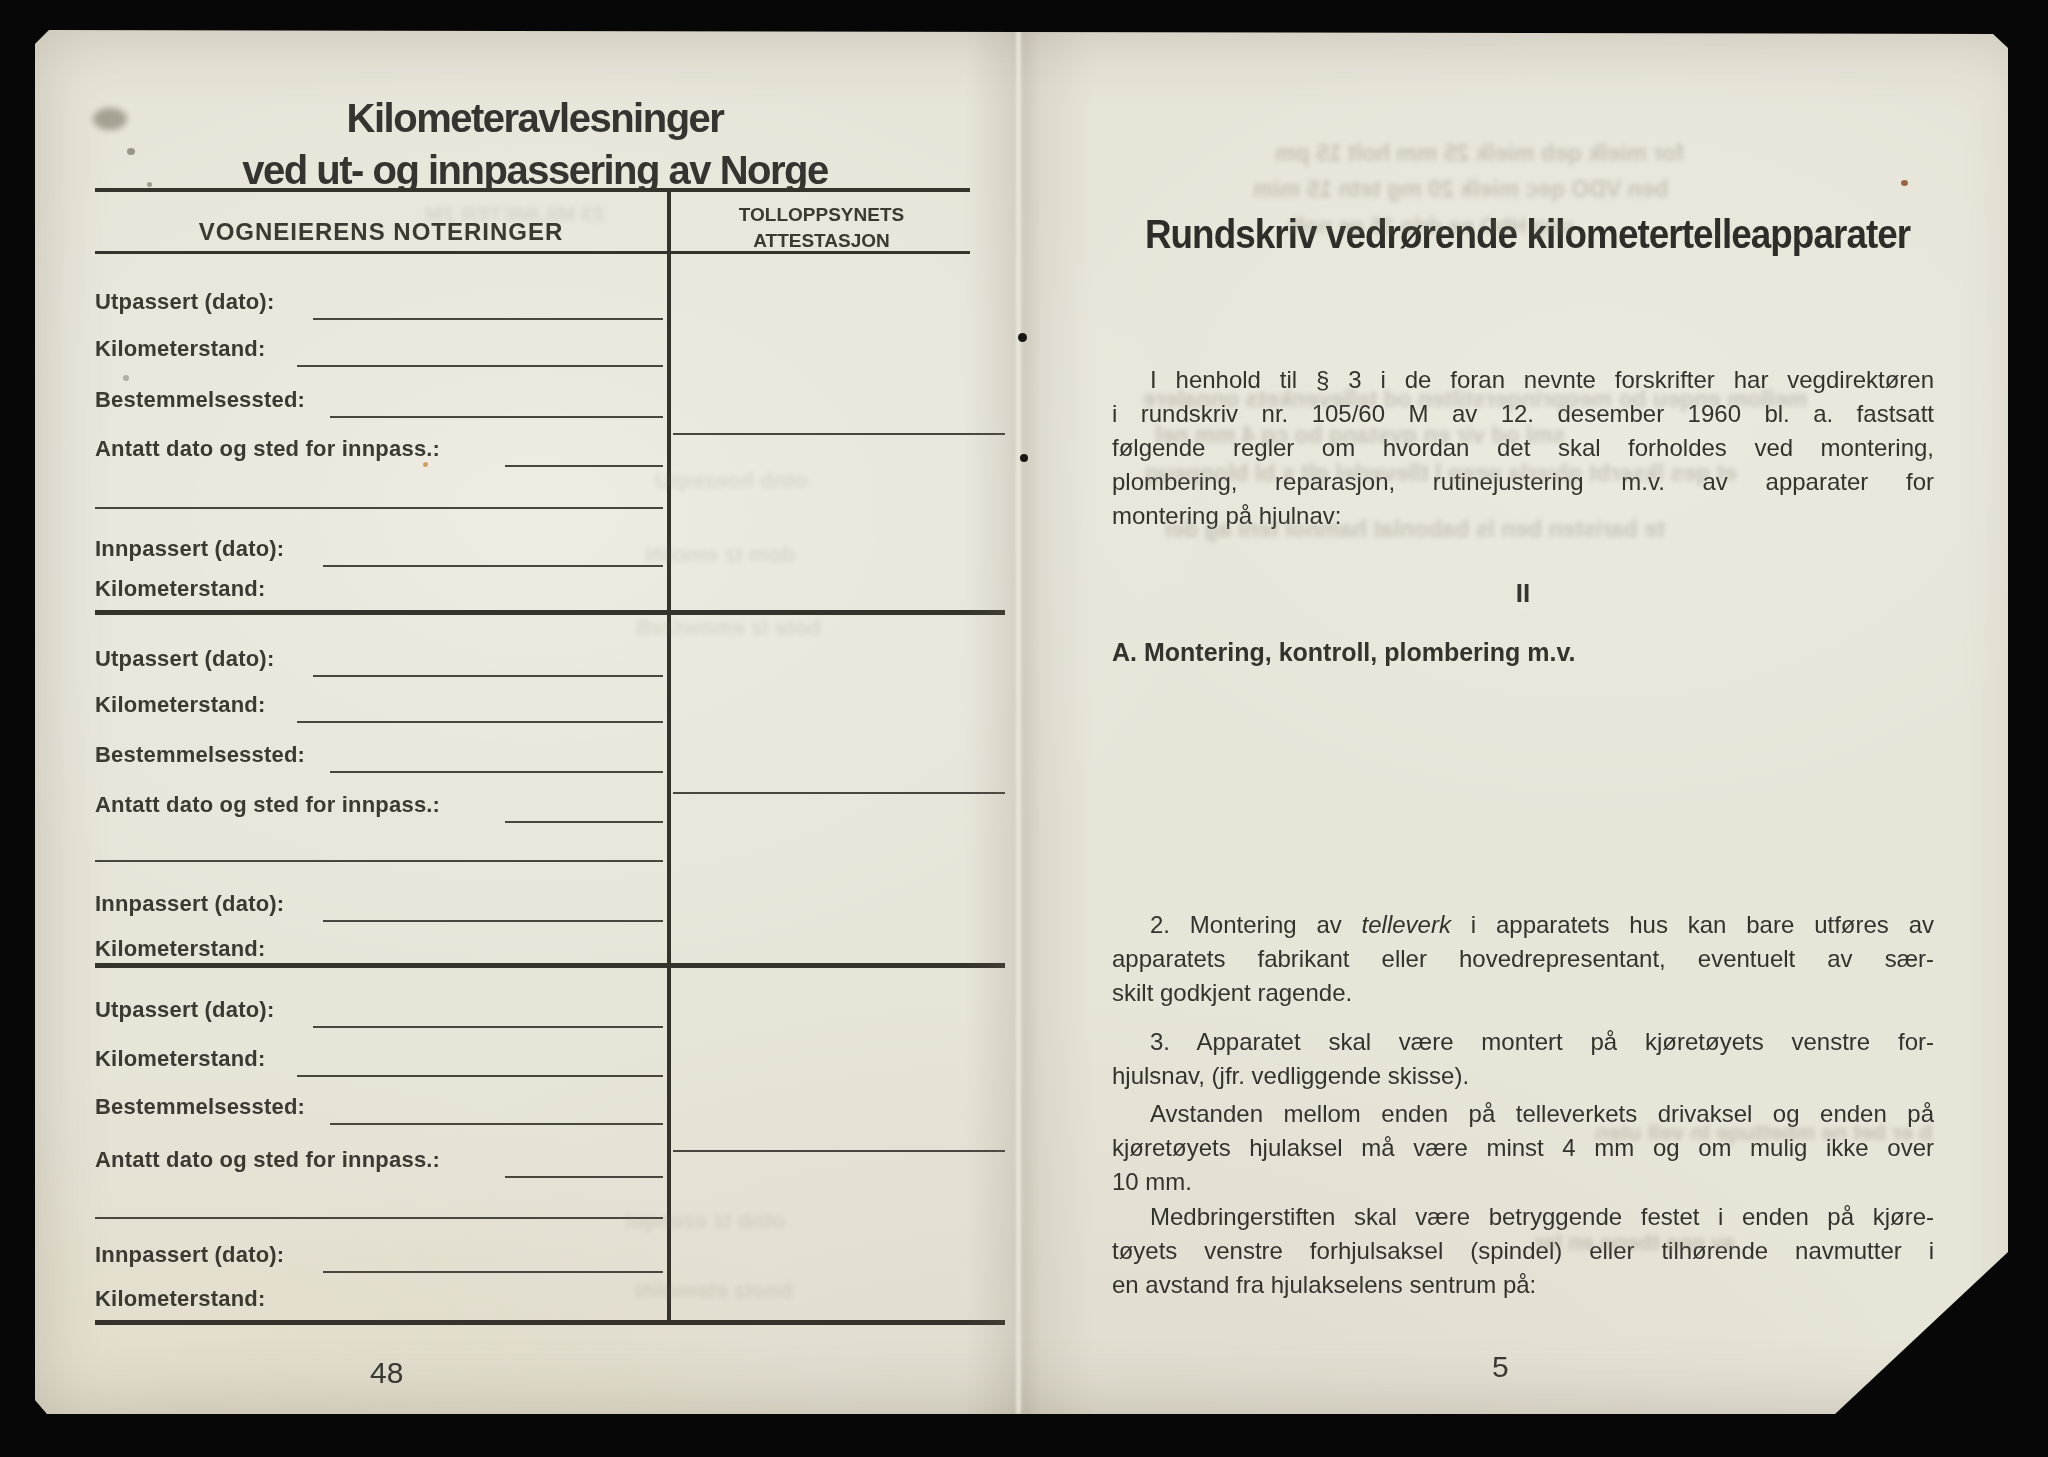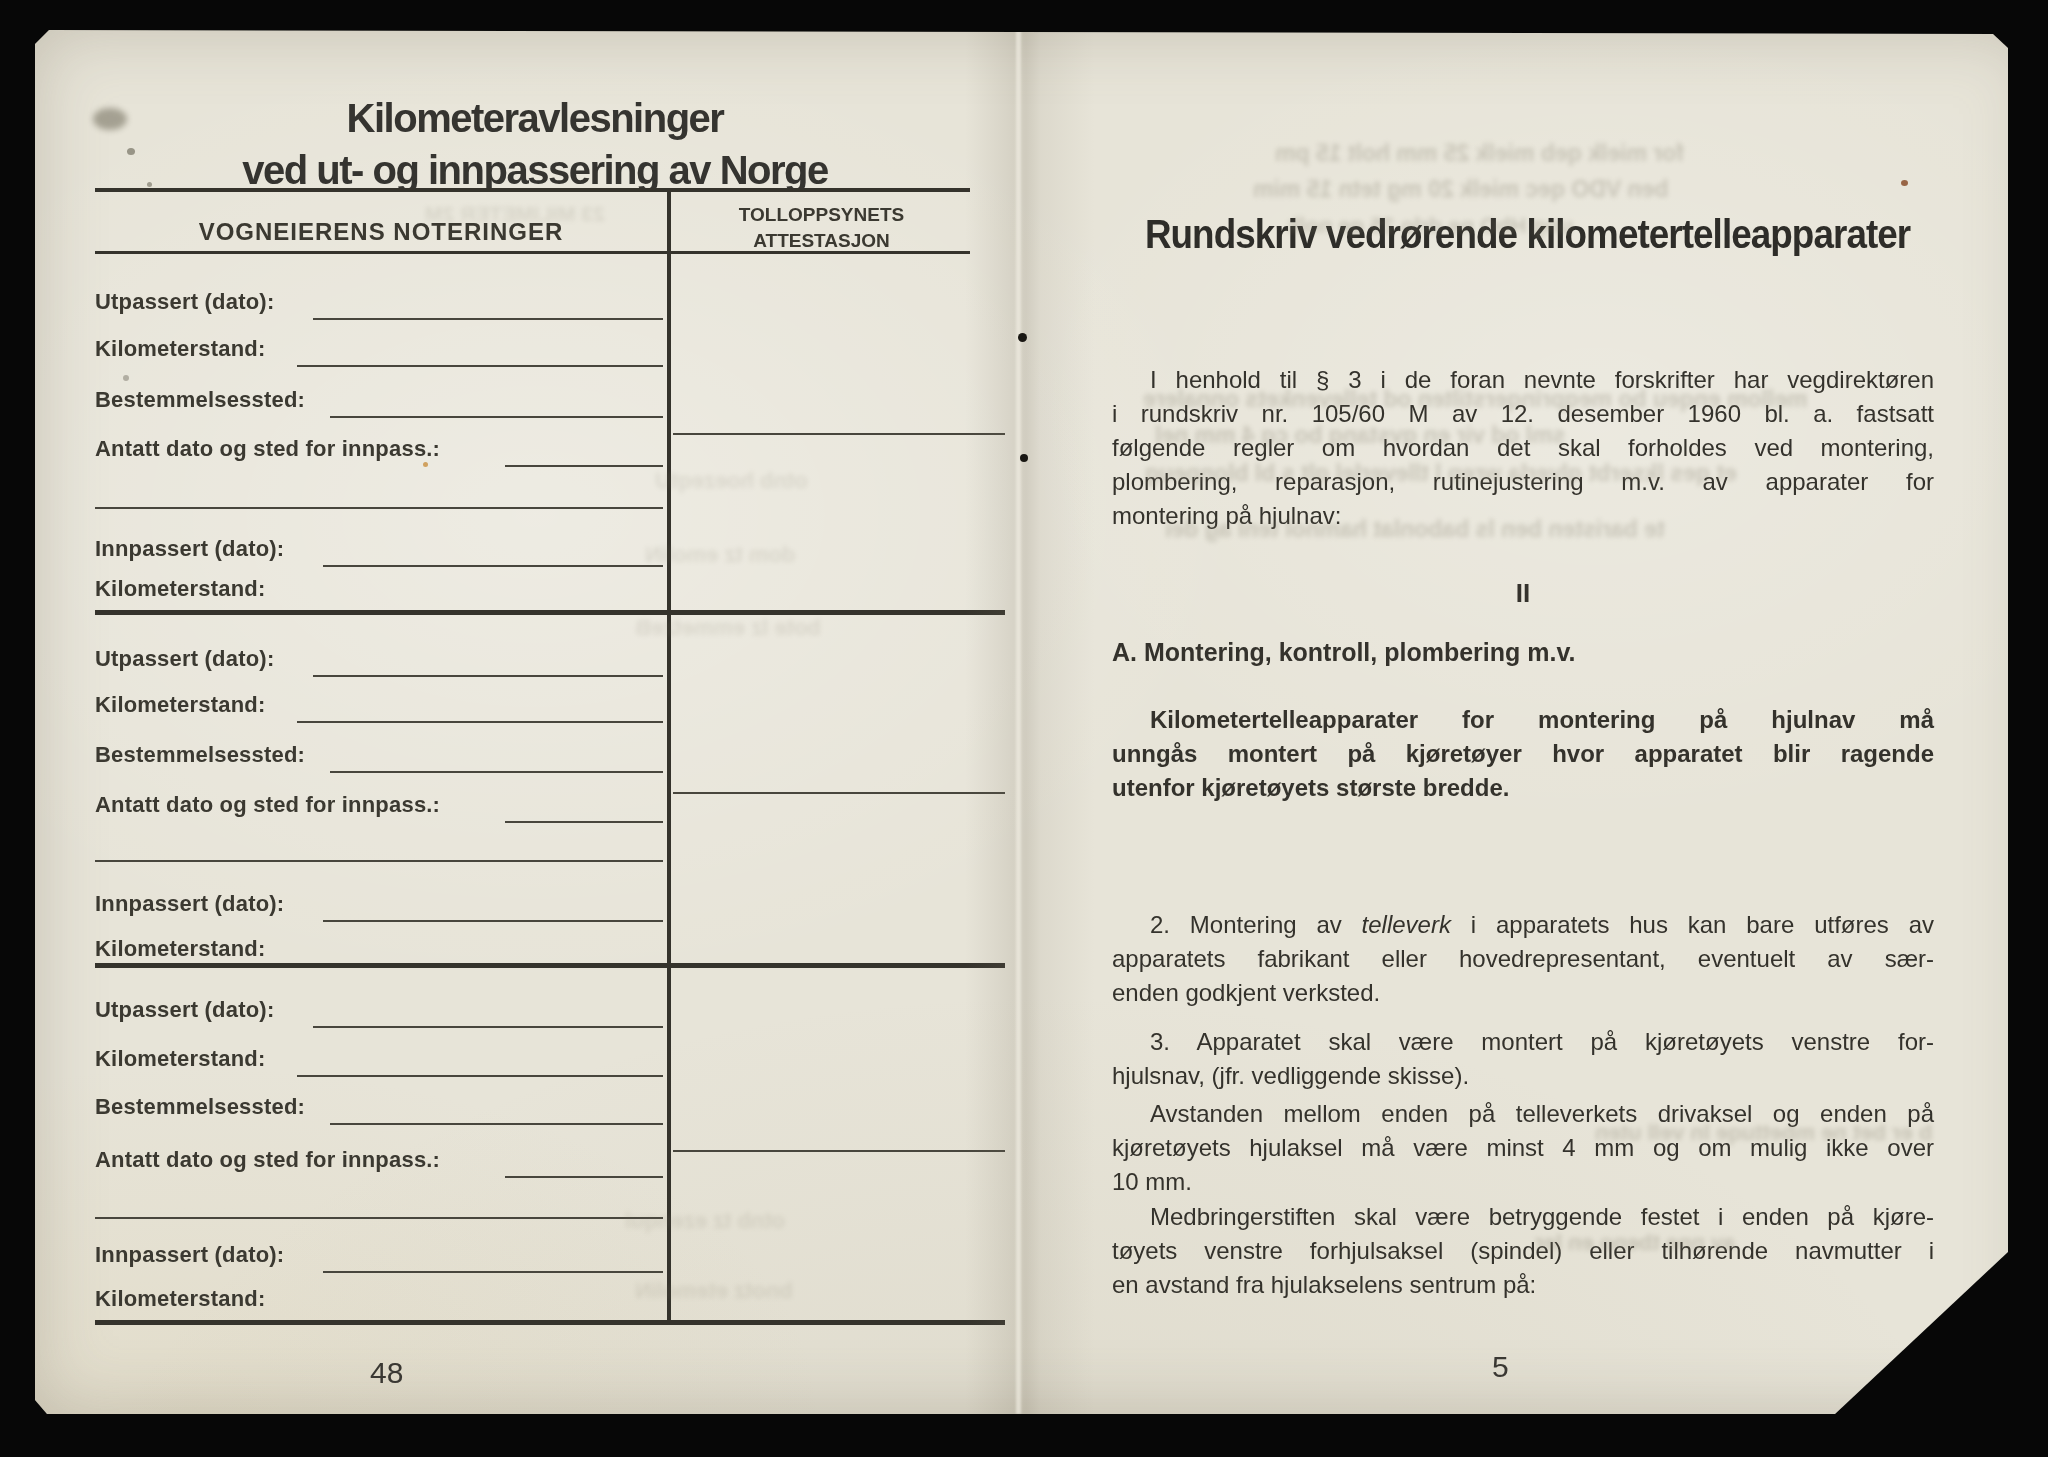--- a/index.html
+++ b/index.html
@@ -117,29 +117,24 @@
       <div id="right-text">
         <div class="para" style="top:548px;text-align:center;font-size:26px;font-weight:bold;">II</div>
         <div class="para" style="top:608px;font-size:25px;font-weight:bold;">A. Montering, kontroll, plombering m.v.</div>
       <div class="para" style="top: 333px;">
             <div class="tl j ind"><span>I henhold til § 3 i de foran nevnte forskrifter har vegdirektøren</span></div>
             <div class="tl j"><span>i rundskriv nr. 105/60 M av 12. desember 1960 bl. a. fastsatt</span></div>
             <div class="tl j"><span>følgende regler om hvordan det skal forholdes ved montering,</span></div>
             <div class="tl j"><span>plombering, reparasjon, rutinejustering m.v. av apparater for</span></div>
             <div class="tl"><span>montering på hjulnav:</span></div>
           </div>
-          <div class="para b" style="top: 673px;">
-            <div class="tl j ind"><span>Kilometertelleapparater for montering på hjulnav må</span></div>
-            <div class="tl j"><span>unngås montert på kjøretøyer hvor apparatet blir ragende</span></div>
-            <div class="tl"><span>utenfor kjøretøyets største bredde.</span></div>
-          </div>
           <div class="para" style="top: 878px;">
             <div class="tl j ind"><span>2.  Montering av </span><i>telleverk</i><span> i apparatets hus kan bare utføres av</span></div>
             <div class="tl j"><span>apparatets fabrikant eller hovedrepresentant, eventuelt av sær-</span></div>
-            <div class="tl"><span>enden godkjent verksted.</span></div>
+            <div class="tl"><span>skilt godkjent ragende.</span></div>
           </div>
           <div class="para" style="top: 995px;">
             <div class="tl j ind"><span>3.  Apparatet skal være montert på kjøretøyets venstre for-</span></div>
             <div class="tl"><span>hjulsnav, (jfr. vedliggende skisse).</span></div>
           </div>
           <div class="para" style="top: 1067px;">
             <div class="tl j ind"><span>Avstanden mellom enden på telleverkets drivaksel og enden på</span></div>
             <div class="tl j"><span>kjøretøyets hjulaksel må være minst 4 mm og om mulig ikke over</span></div>
             <div class="tl"><span>10 mm.</span></div>
           </div>

